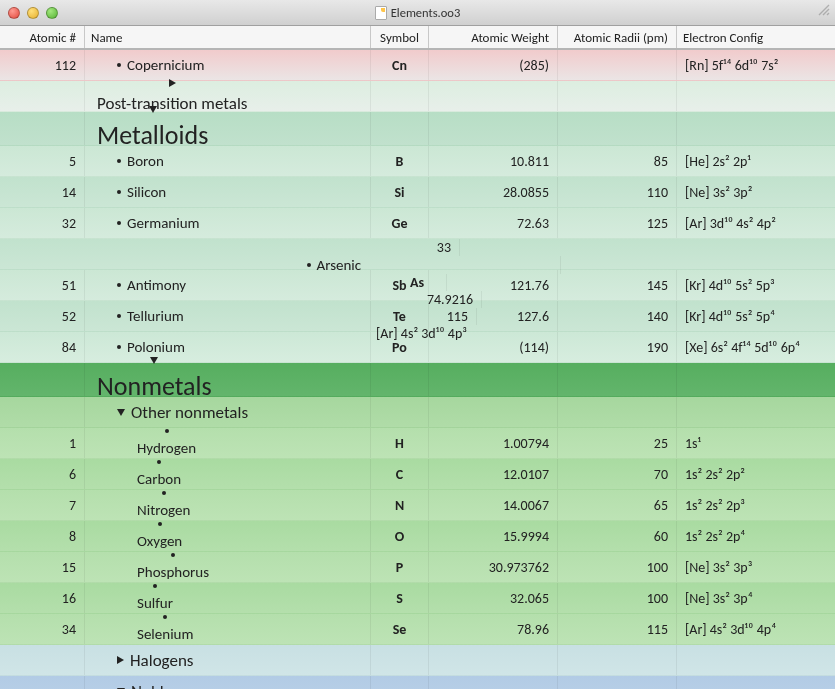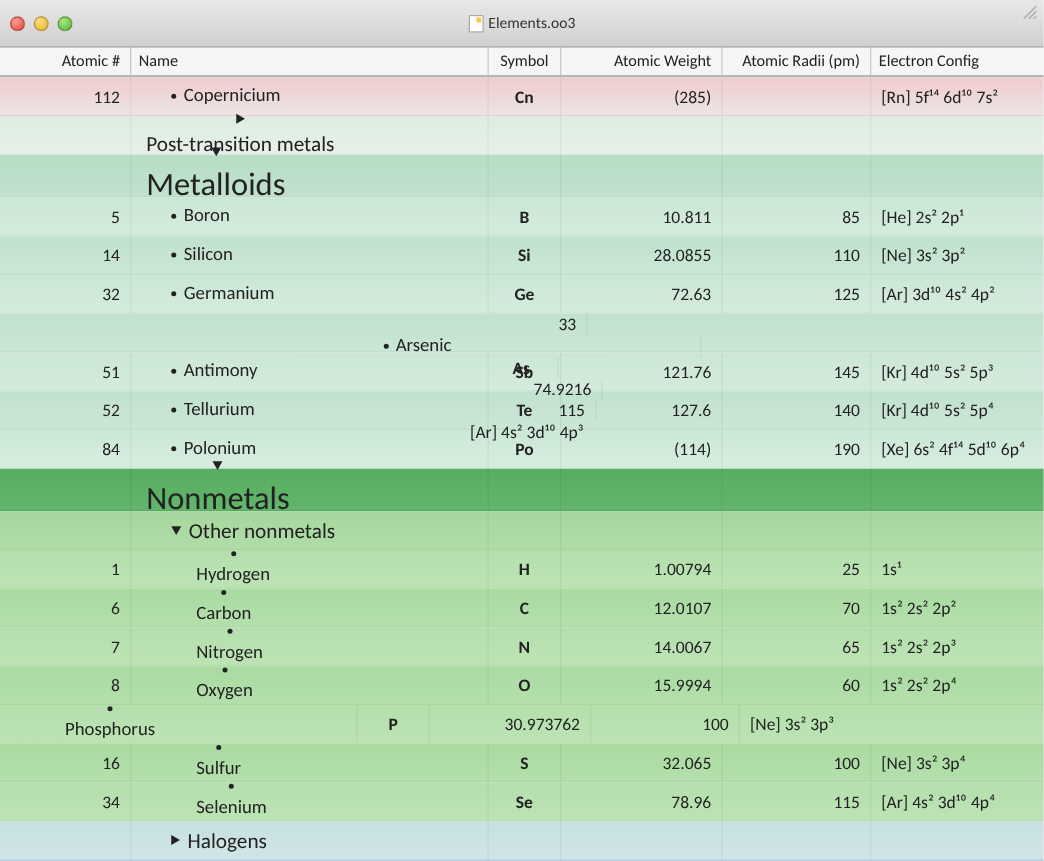--- a/index.html
+++ b/index.html
@@ -6,21 +6,21 @@
   body {
     font-family: "Gill Sans", "Gill Sans MT", Calibri, sans-serif;
     font-size: 14px;
     color: #222;
     background: #f4f4f4;
     width: 835px;
     height: 689px;
     overflow: hidden;
   }
   .titlebar {
-    height: 38px;
+    height: 26px;
     background: linear-gradient(#e8e8e8, #d0d0d0);
     border-bottom: 1px solid #a0a0a0;
     display: flex;
     align-items: center;
     position: relative;
   }
   .traffic {
     display: flex;
     gap: 7px;
     padding-left: 8px;
@@ -72,21 +72,21 @@
     height: 24px;
     background: #f6f6f6;
     border-bottom: 2px solid #b5b5b5;
     font-size: 13px;
   }
   .cols-header > div {
     border-right: 1px solid #c8c8c8;
     padding: 4px 6px 0 6px;
     white-space: nowrap;
   }
-  .c-atomic { width: 105px; text-align: right; padding-right: 8px !important; }
+  .c-atomic { width: 85px; text-align: right; padding-right: 8px !important; }
   .c-name   { width: 286px; }
   .c-symbol { width: 58px; text-align: center; }
   .c-weight { width: 129px; text-align: right; padding-right: 8px !important; }
   .c-radii  { width: 119px; text-align: right; padding-right: 8px !important; }
   .c-econfig{ flex: 1; border-right: none !important; }
   .rows { }
   .row {
     display: flex;
     height: 31px;
     align-items: center;
@@ -480,20 +480,23 @@
         <span>15.9994</span>
       </div>
       <div class="c-radii">
         <span>60</span>
       </div>
       <div class="c-econfig">
         <span>1s² 2s² 2p⁴</span>
       </div>
     </div>
     <div class="row" style="background: linear-gradient(rgb(180, 223, 172), rgb(189, 227, 181));">
+      <div class="c-atomic">
+        <span>15</span>
+      </div>
       <div class="c-name">
         <div class="name-inner indent-3">
           <span class="bullet"></span>
           <span class="lbl-leaf">Phosphorus</span>
         </div>
       </div>
       <div class="c-symbol">
         <span>P</span>
       </div>
       <div class="c-weight">

